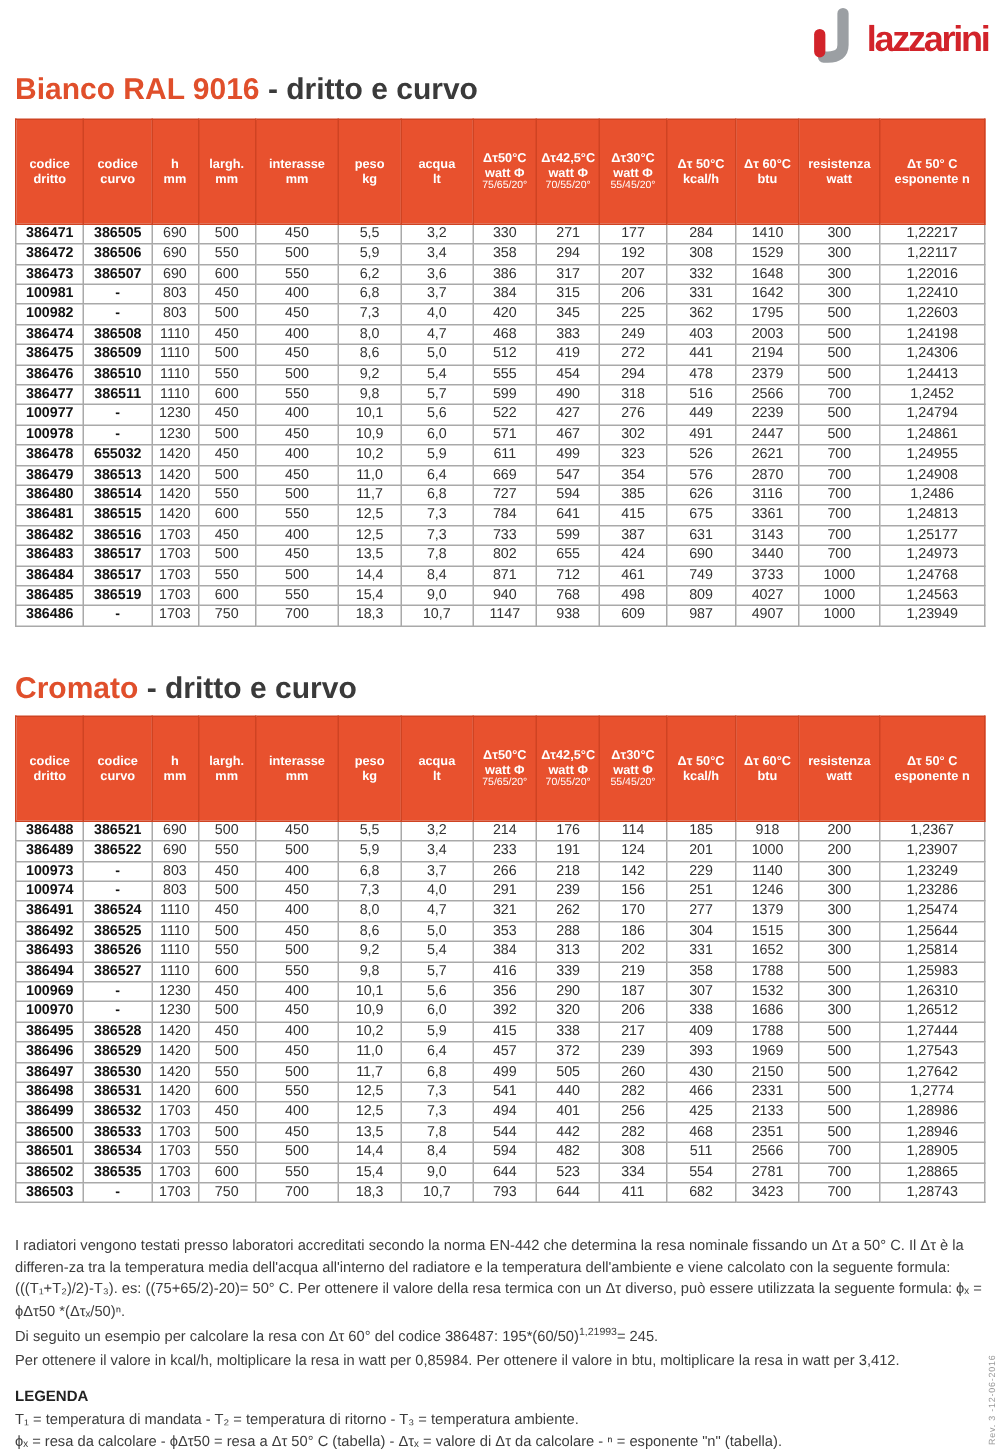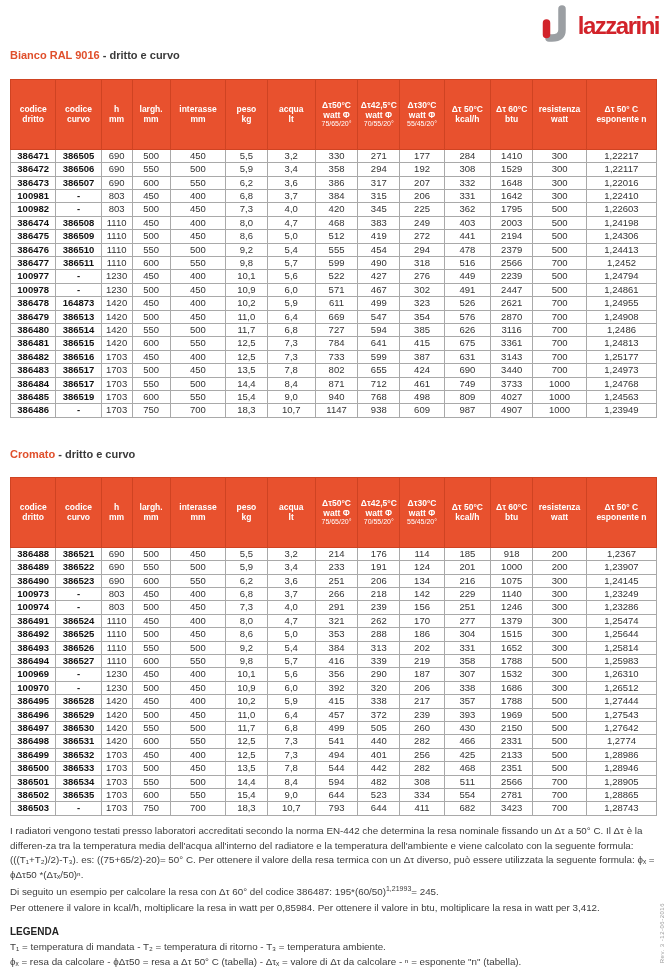--- a/index.html
+++ b/index.html
@@ -6,21 +6,21 @@
   body {
     width:667px; height:969px; background:#ffffff; position:relative; overflow:hidden;
     font-family:"Liberation Sans", sans-serif;
     --header-bg:#e8512e; --title-red:#e04f2b; --logo-red:#d2232a;
   }
   .page {position:absolute; inset:0;}
 
   .logo {position:absolute; top:5px; right:8px; display:flex; align-items:center; gap:7px;}
   .logo-text {color:var(--logo-red); font-size:24px; font-weight:bold; letter-spacing:-1.5px; line-height:1;}
 
-  .section-title {position:absolute; left:10px; font-size:11px; font-weight:bold; color:#3a3a3a; white-space:nowrap;}
+  .section-title {position:absolute; left:10px; font-size:20px; font-weight:bold; color:#3a3a3a; white-space:nowrap;}
   #title1 {top:49px;}
   #title2 {top:448px;}
   .section-title .red {color:var(--title-red);}
 
   .tbl-wrap {position:absolute; left:10px;}
   #tbl-bianco {top:79px;}
   #tbl-cromato {top:477px;}
 
   table {border-collapse:collapse; width:647px; table-layout:fixed; border:1.5px solid #555;}
   th {
@@ -320,21 +320,21 @@
             <td>571</td>
             <td>467</td>
             <td>302</td>
             <td>491</td>
             <td>2447</td>
             <td>500</td>
             <td>1,24861</td>
           </tr>
           <tr class="group-start">
             <td class="code">386478</td>
-            <td class="code">164873</td>
+            <td class="code">655032</td>
             <td>1420</td>
             <td>450</td>
             <td>400</td>
             <td>10,2</td>
             <td>5,9</td>
             <td>611</td>
             <td>499</td>
             <td>323</td>
             <td>526</td>
             <td>2621</td>
@@ -584,36 +584,20 @@
             <td>5,9</td>
             <td>3,4</td>
             <td>233</td>
             <td>191</td>
             <td>124</td>
             <td>201</td>
             <td>1000</td>
             <td>200</td>
             <td>1,23907</td>
           </tr>
-          <tr>
-            <td class="code">386490</td>
-            <td class="code">386523</td>
-            <td>690</td>
-            <td>600</td>
-            <td>550</td>
-            <td>6,2</td>
-            <td>3,6</td>
-            <td>251</td>
-            <td>206</td>
-            <td>134</td>
-            <td>216</td>
-            <td>1075</td>
-            <td>300</td>
-            <td>1,24145</td>
-          </tr>
           <tr class="group-start">
             <td class="code">100973</td>
             <td class="code">-</td>
             <td>803</td>
             <td>450</td>
             <td>400</td>
             <td>6,8</td>
             <td>3,7</td>
             <td>266</td>
             <td>218</td>
@@ -739,21 +723,21 @@
             <td class="code">386495</td>
             <td class="code">386528</td>
             <td>1420</td>
             <td>450</td>
             <td>400</td>
             <td>10,2</td>
             <td>5,9</td>
             <td>415</td>
             <td>338</td>
             <td>217</td>
-            <td>357</td>
+            <td>409</td>
             <td>1788</td>
             <td>500</td>
             <td>1,27444</td>
           </tr>
           <tr>
             <td class="code">386496</td>
             <td class="code">386529</td>
             <td>1420</td>
             <td>500</td>
             <td>450</td>

